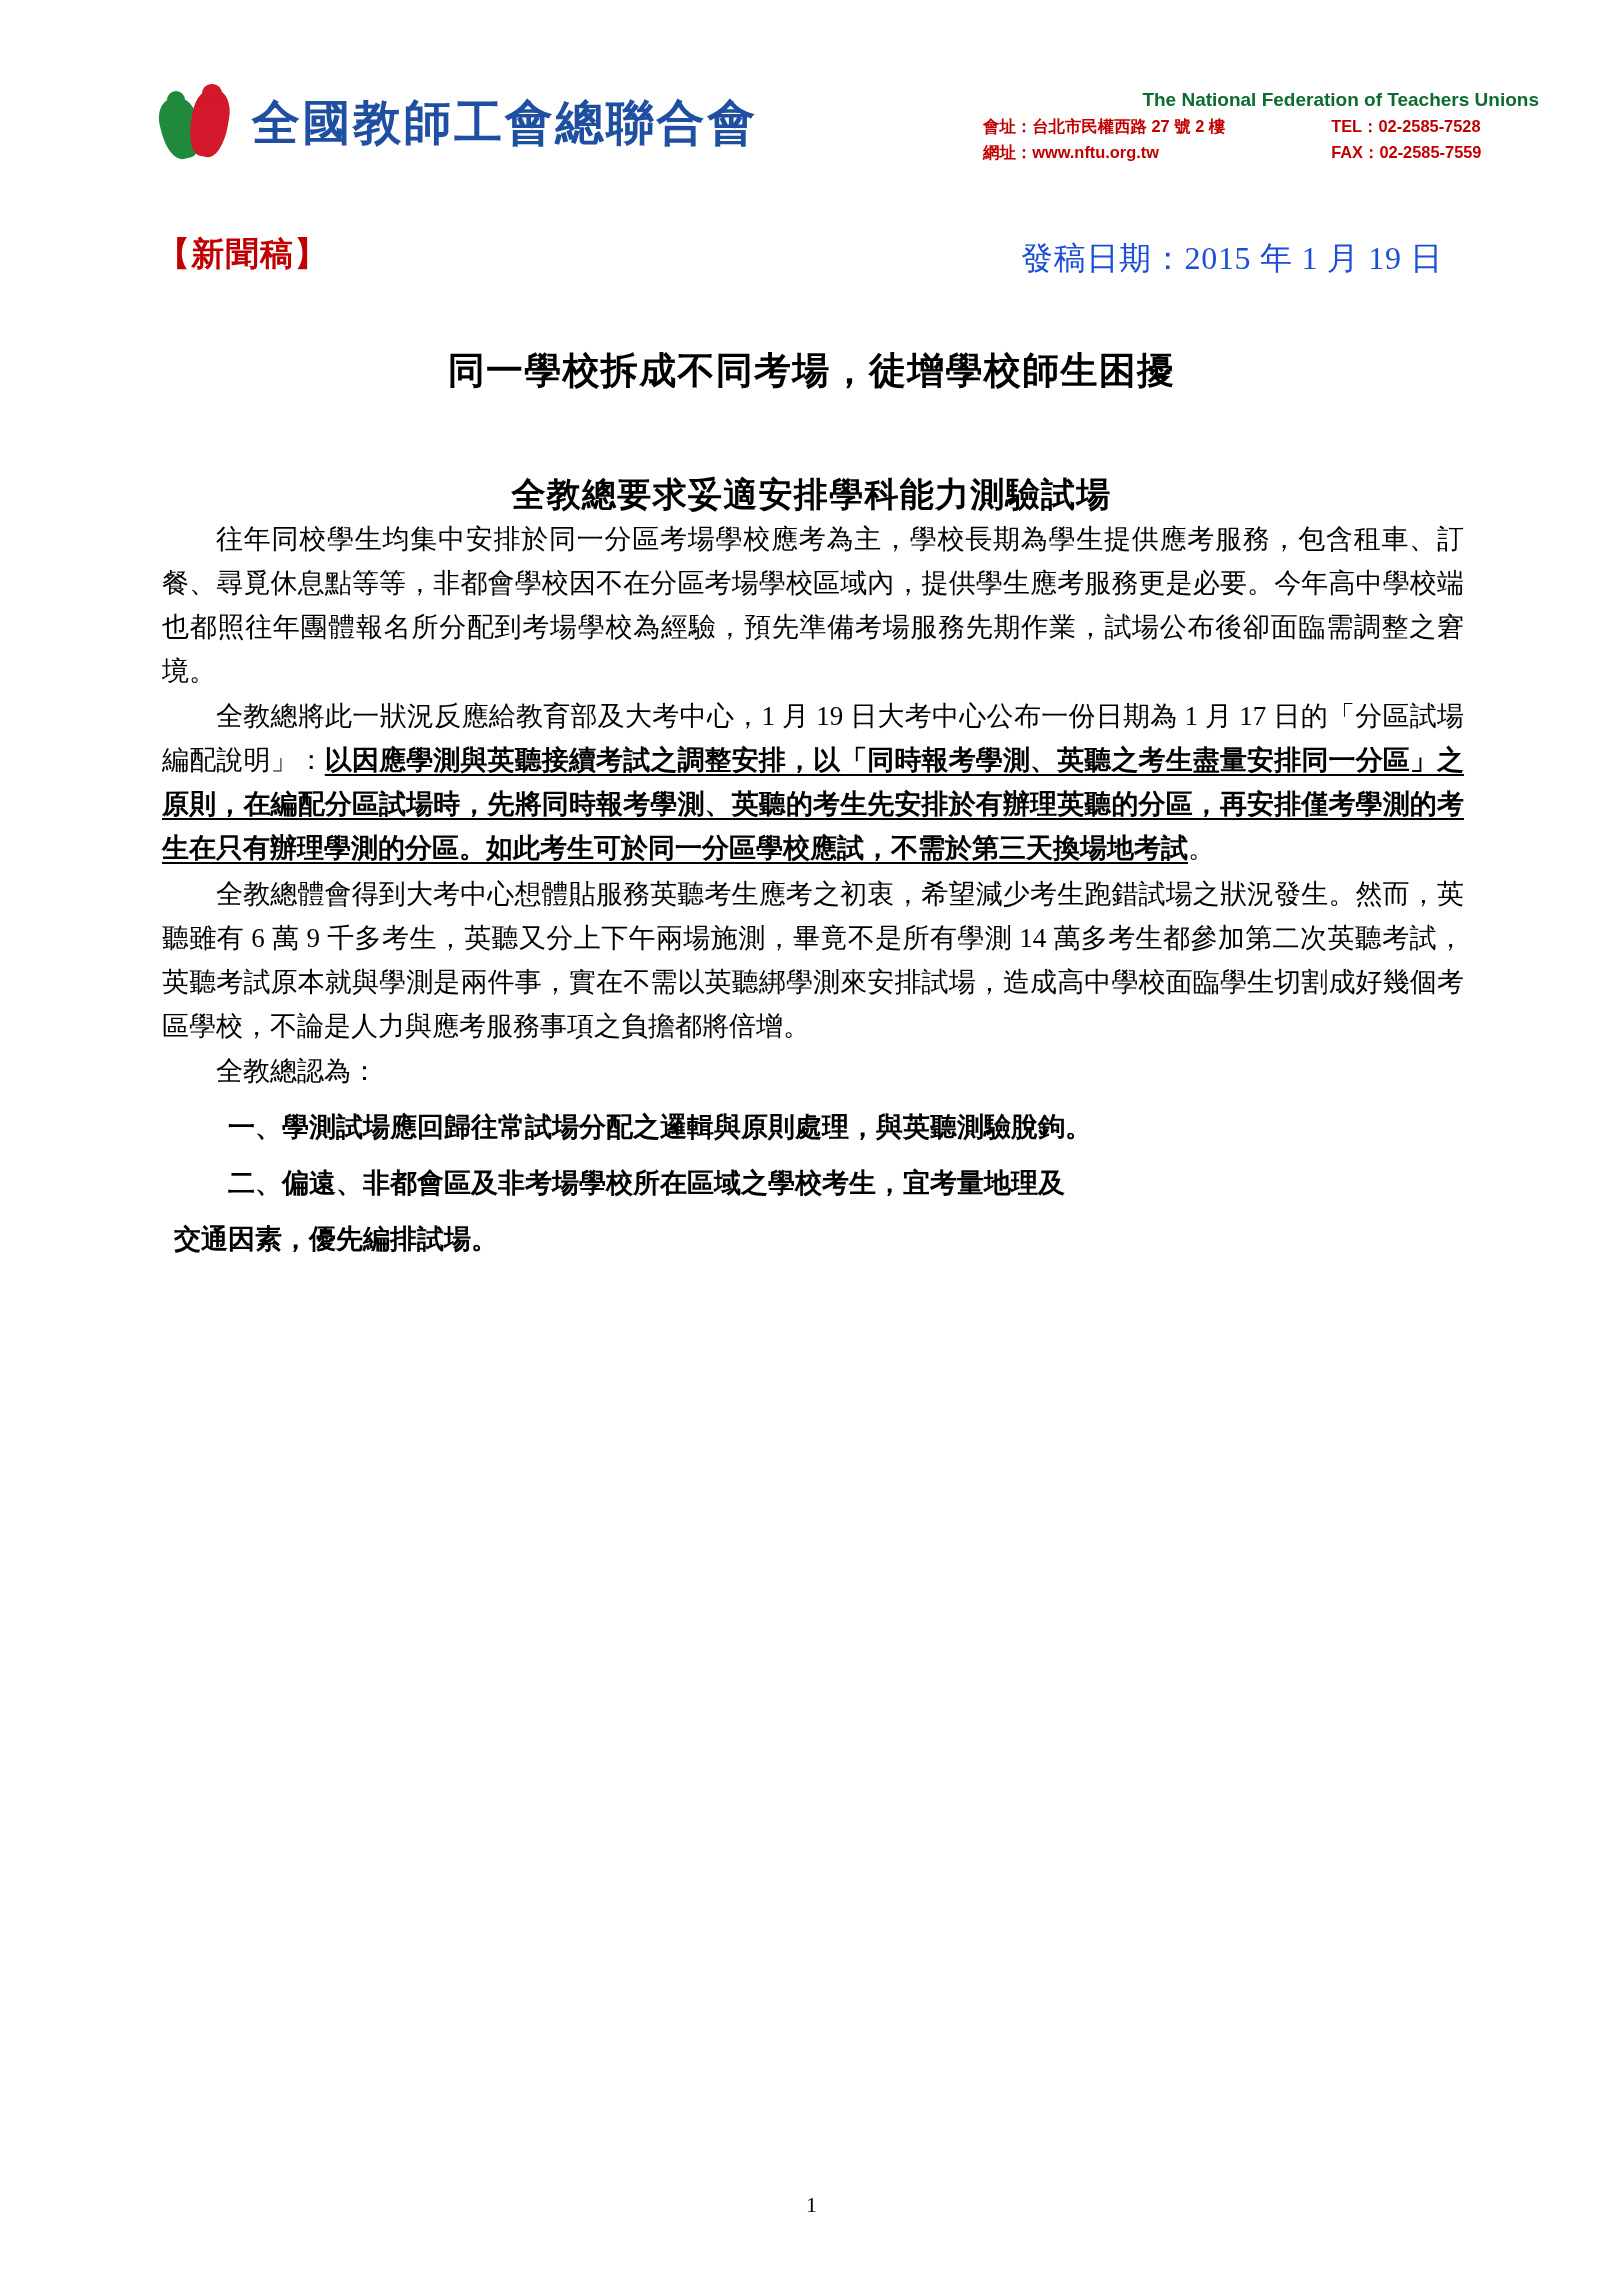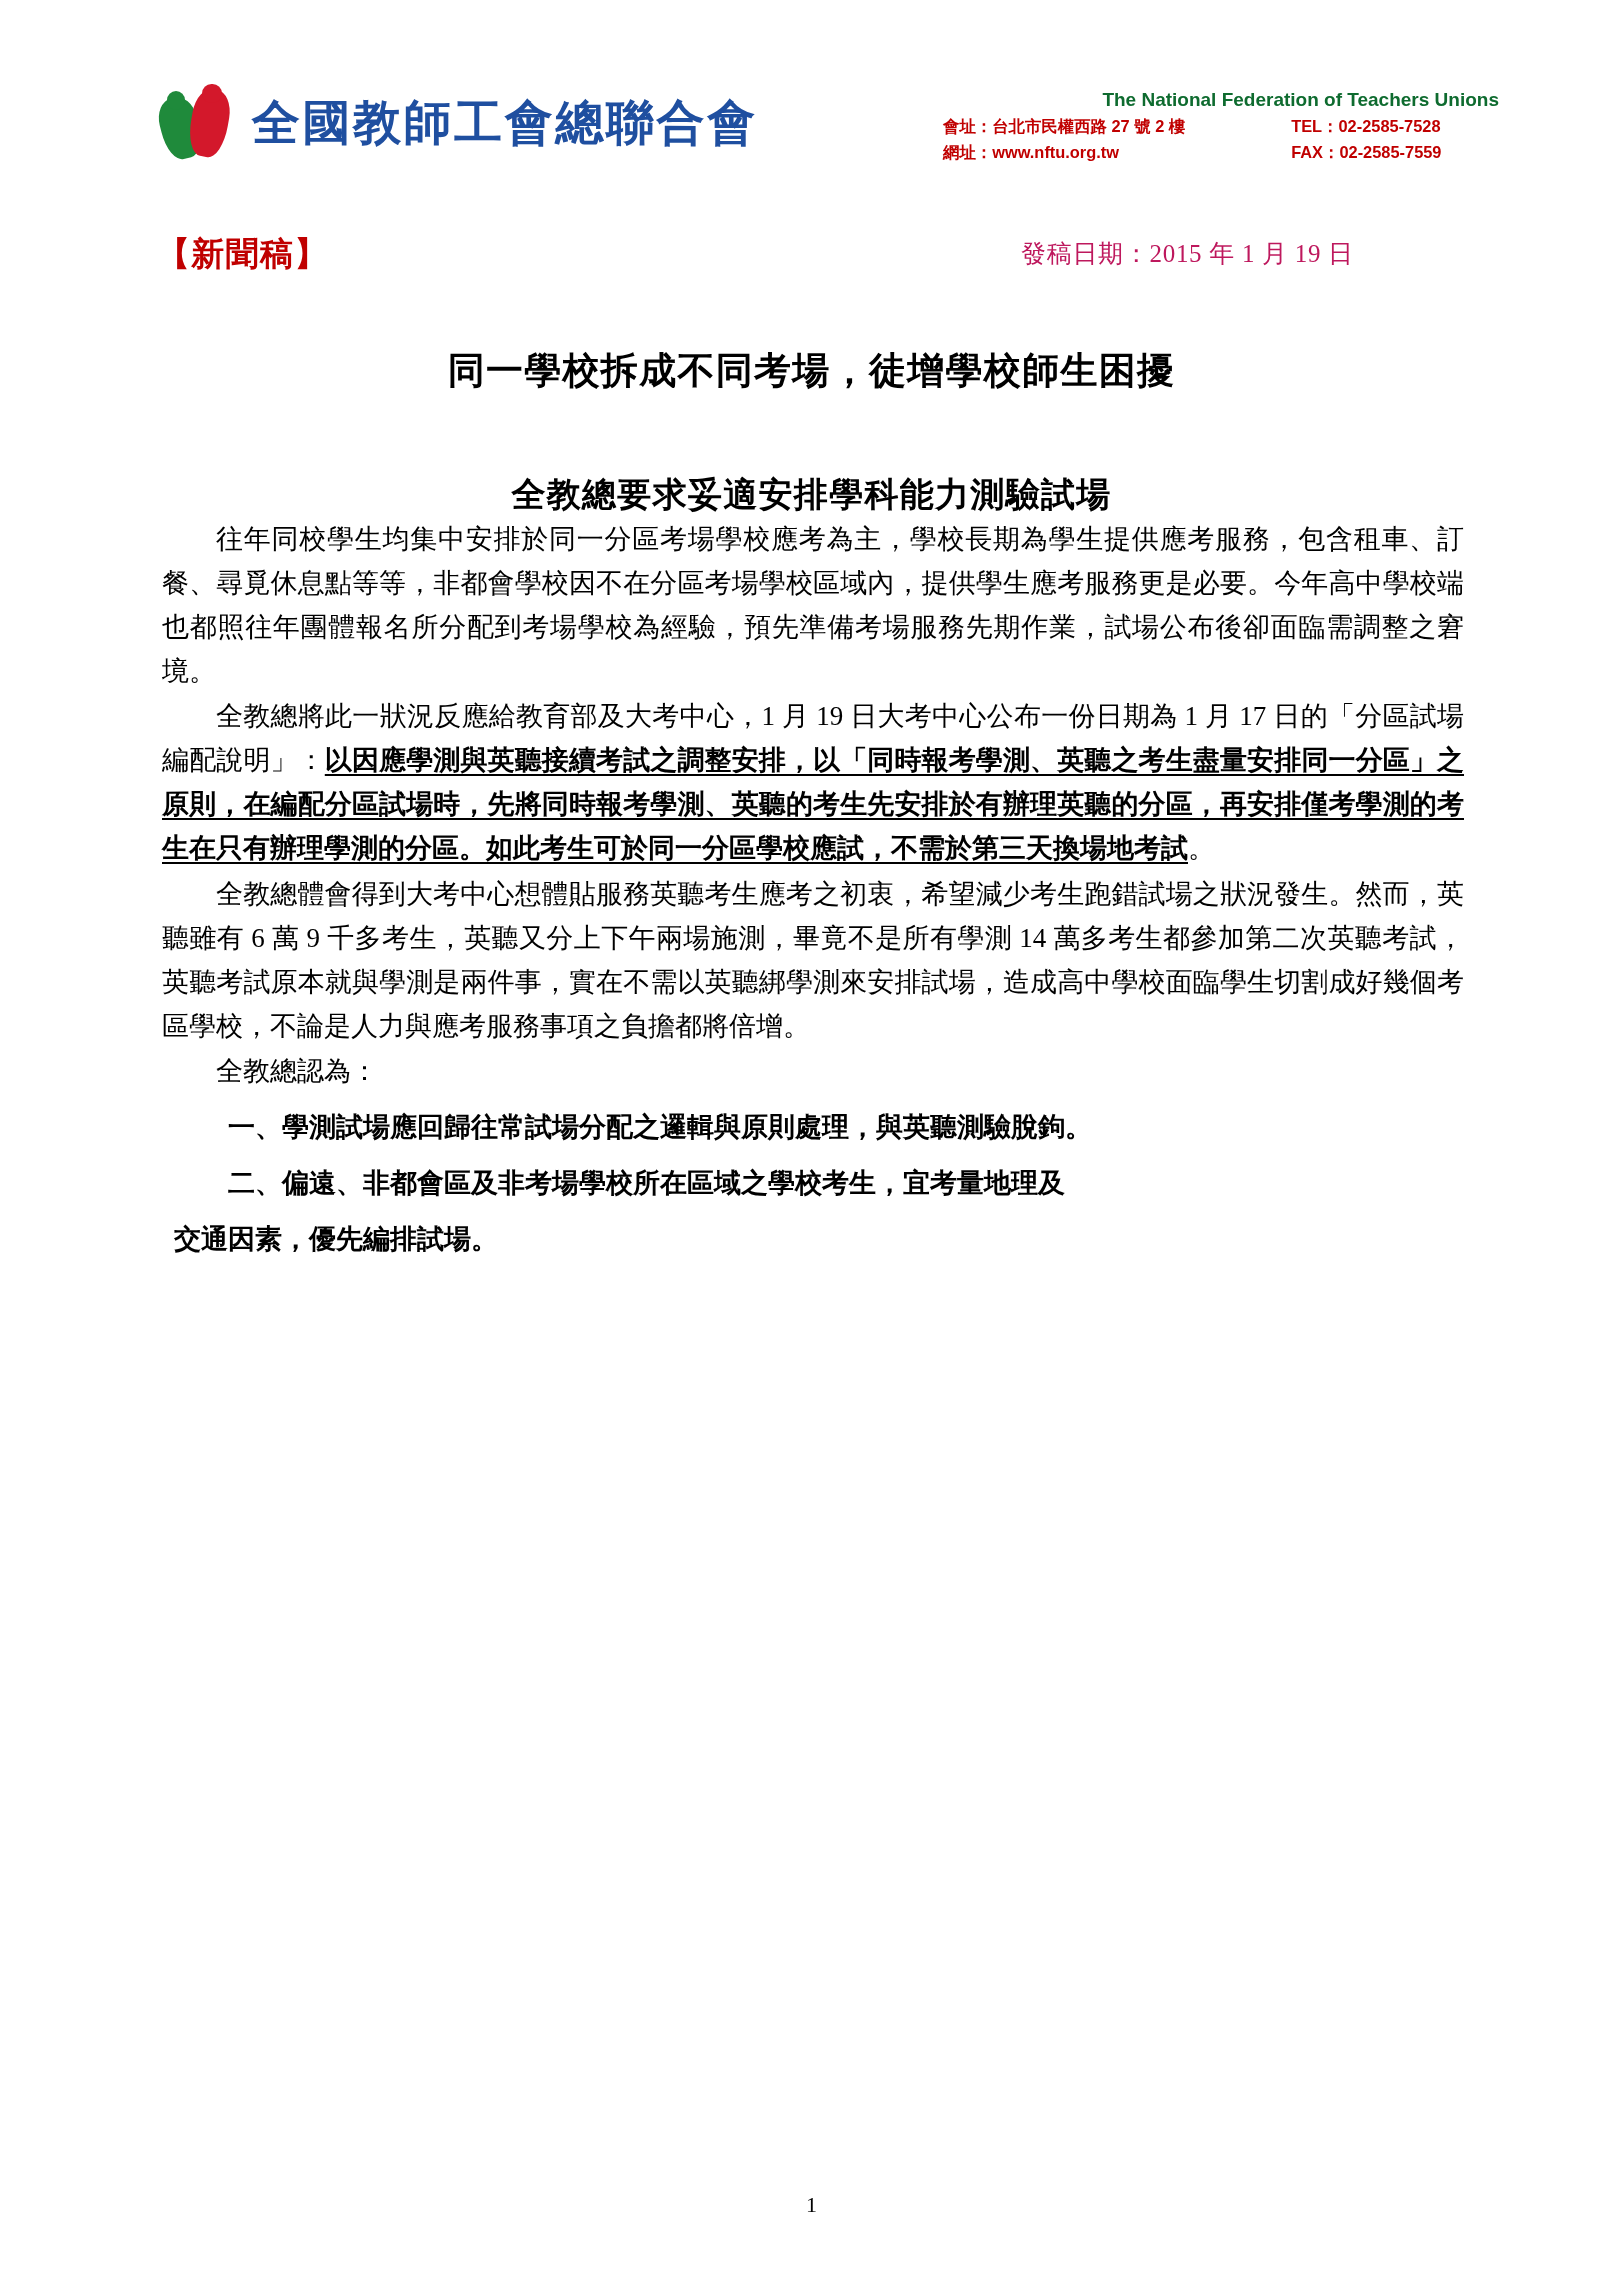--- a/index.html
+++ b/index.html
@@ -85,21 +85,21 @@
   .logo-text {
     font-family: "Liberation Serif", "DejaVu Serif", serif;
     font-size: 48px;
     font-weight: bold;
     color: #1f4fa0;
     letter-spacing: 2.6px;
     line-height: 1;
   }
   .org-info {
     position: absolute;
-    left: 943px;
+    left: 983px;
     top: 11.8px;
     width: 556px;
     font-family: "Liberation Sans", sans-serif;
   }
   .org-en {
     color: #0e6b2f;
     font-weight: bold;
     font-size: 19px;
     text-align: right;
     letter-spacing: 0px;
@@ -137,22 +137,22 @@
     top: 0;
     font-size: 33px;
     font-weight: bold;
     color: #c00000;
     letter-spacing: 1.3px;
   }
   .issue-date {
     position: absolute;
     left: 1021px;
     top: 5.2px;
-    font-size: 25px;
-    color: #be185d;
+    font-size: 32px;
+    color: #1d4ed8;
     letter-spacing: 0.7px;
   }
 
   
   .doc-title {
     position: absolute;
     top: 346px;
     left: 0;
     width: 1623px;
     text-align: center;

